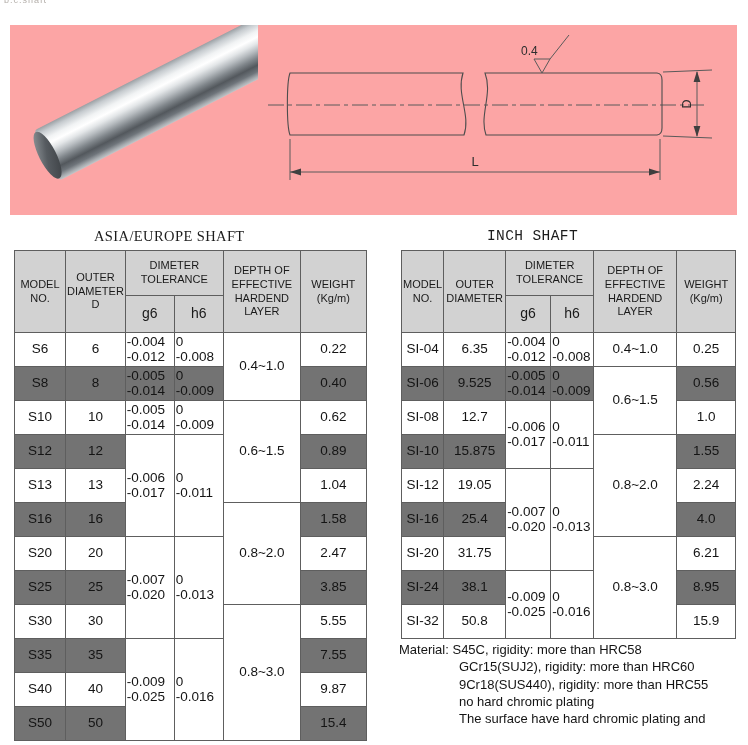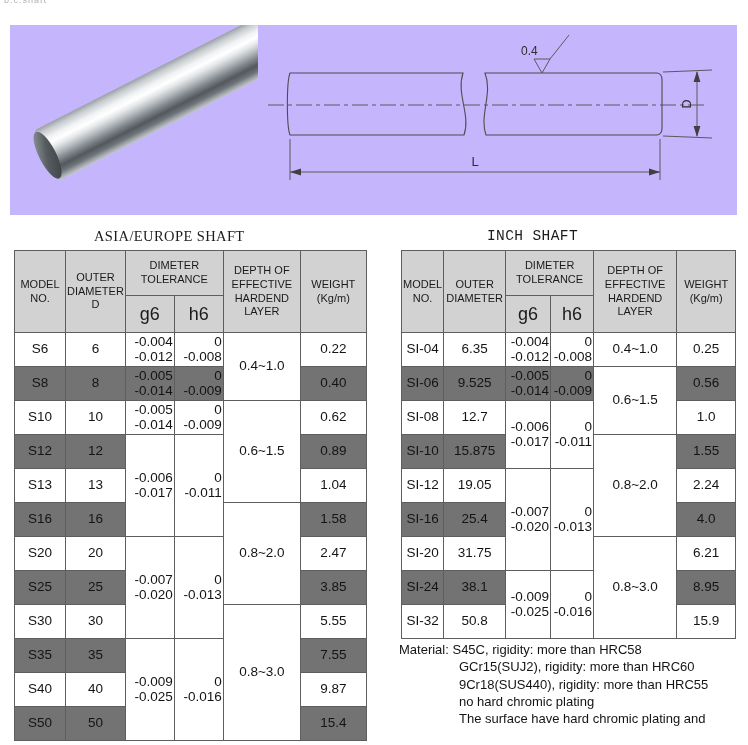--- a/index.html
+++ b/index.html
@@ -9,21 +9,21 @@
     font-family:"Liberation Sans", sans-serif;
     color:#111;
   }
   .top-crop-text {
     position:absolute; top:-5px; left:4px;
     font-size:9px; color:#b5b0ab; letter-spacing:1px;
   }
   
   .panel {
     position:absolute; left:10px; top:25px; width:727px; height:190px;
-    background:#c4b5fd;
+    background:#fca5a5;
   }
   .photo-clip {
     position:absolute; left:0; top:0; width:248px; height:173px; overflow:hidden;
   }
   .shaft-rot {
     position:absolute; left:30px; top:106px; width:330px; height:56px;
     transform:rotate(-27deg); transform-origin:0 50%;
   }
   .shaft-body {
     position:absolute; left:8px; top:0; width:322px; height:56px;
@@ -56,26 +56,26 @@
   table { border-collapse:collapse; table-layout:fixed; }
   th, td {
     border:1px solid #5e5e5e; overflow:hidden;
     white-space:pre-line; vertical-align:middle;
   }
   thead th {
     background:#d2d2d2; font-weight:normal; font-size:11px;
     line-height:1.25; text-align:center; color:#1a1a1a; padding:0 1px;
   }
   thead tr.hrow1 th { height:44px; }
-  thead tr.hrow2 th { height:36px; font-size:18px; }
+  thead tr.hrow2 th { height:36px; font-size:14px; }
   tbody td {
     height:31px; font-size:13.5px; text-align:center;
     background:#ffffff; line-height:1.08; color:#141414;
   }
-  td.tol { text-align:right; }
+  td.tol { text-align:left; }
   td.shade { background:#737373; }
   
   .t-asia col.c1{width:51px}.t-asia col.c2{width:55px}.t-asia col.c3{width:49px}
   .t-asia col.c4{width:49px}.t-asia col.c5{width:77px}.t-asia col.c6{width:66px}
   .t-inch col.c1{width:42px}.t-inch col.c2{width:62px}.t-inch col.c3{width:45px}
   .t-inch col.c4{width:43px}.t-inch col.c5{width:83px}.t-inch col.c6{width:59px}
 
   
   .material {
     position:absolute; left:399px; top:641px; width:348px;

